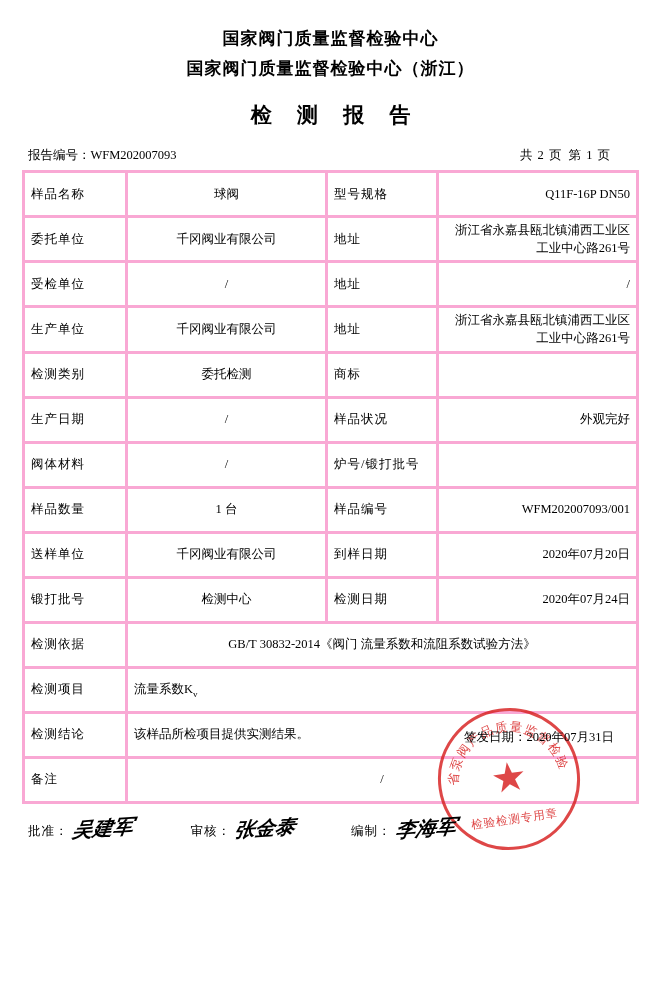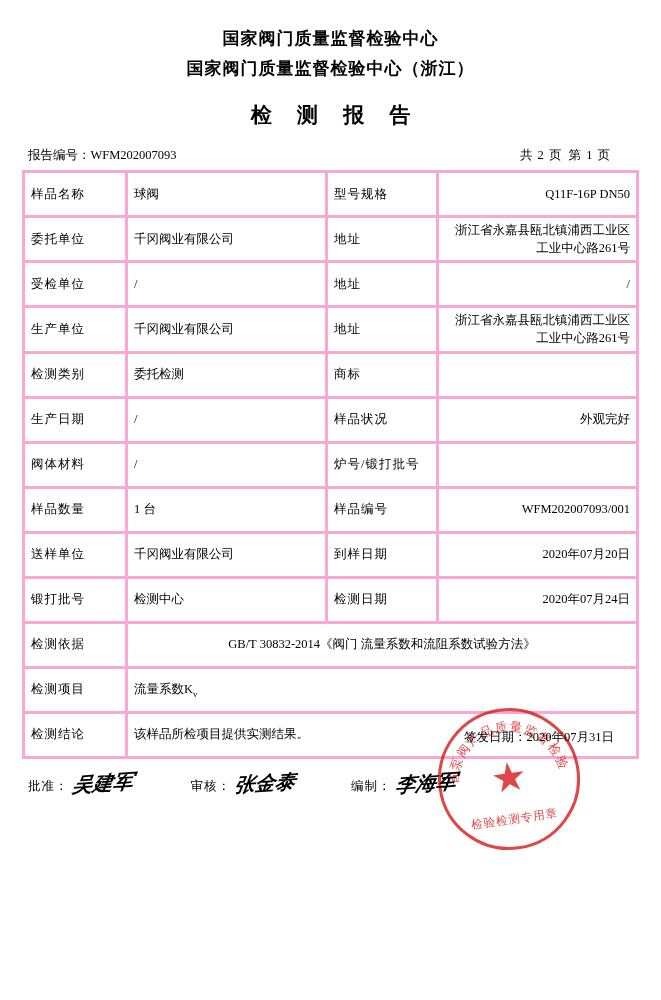--- a/index.html
+++ b/index.html
@@ -62,20 +62,21 @@
     padding: 3px 6px;
     vertical-align: middle;
   }
   td.lbl {
     width: 88px;
     text-align: left;
     padding-left: 12px;
     letter-spacing: 1px;
   }
   td.val {
+    text-align: center;
   }
   td.lbl2 {
     width: 96px;
     text-align: left;
     padding-left: 14px;
     letter-spacing: 1px;
   }
   td.val2 {
     text-align: right;
   }
@@ -293,20 +294,24 @@
             <div class="star">★</div>
             <div class="seal-bottom">检验检测专用章</div>
           </div>
 
           <div class="sign-date">
             <span>签发日期：</span><span>2020年07月31日</span>
           </div>
         </td>
       </tr>
 
+      <tr>
+        <td class="lbl">备注</td>
+        <td class="remark-cell" colspan="3">/</td>
+      </tr>
     </tbody>
   </table>
 
   <div class="footer">
     <div class="foot-block">
       <span class="foot-label">批准：</span>
       <span class="sig">吴建军</span>
     </div>
     <div class="spacer-a"></div>
     <div class="foot-block">

